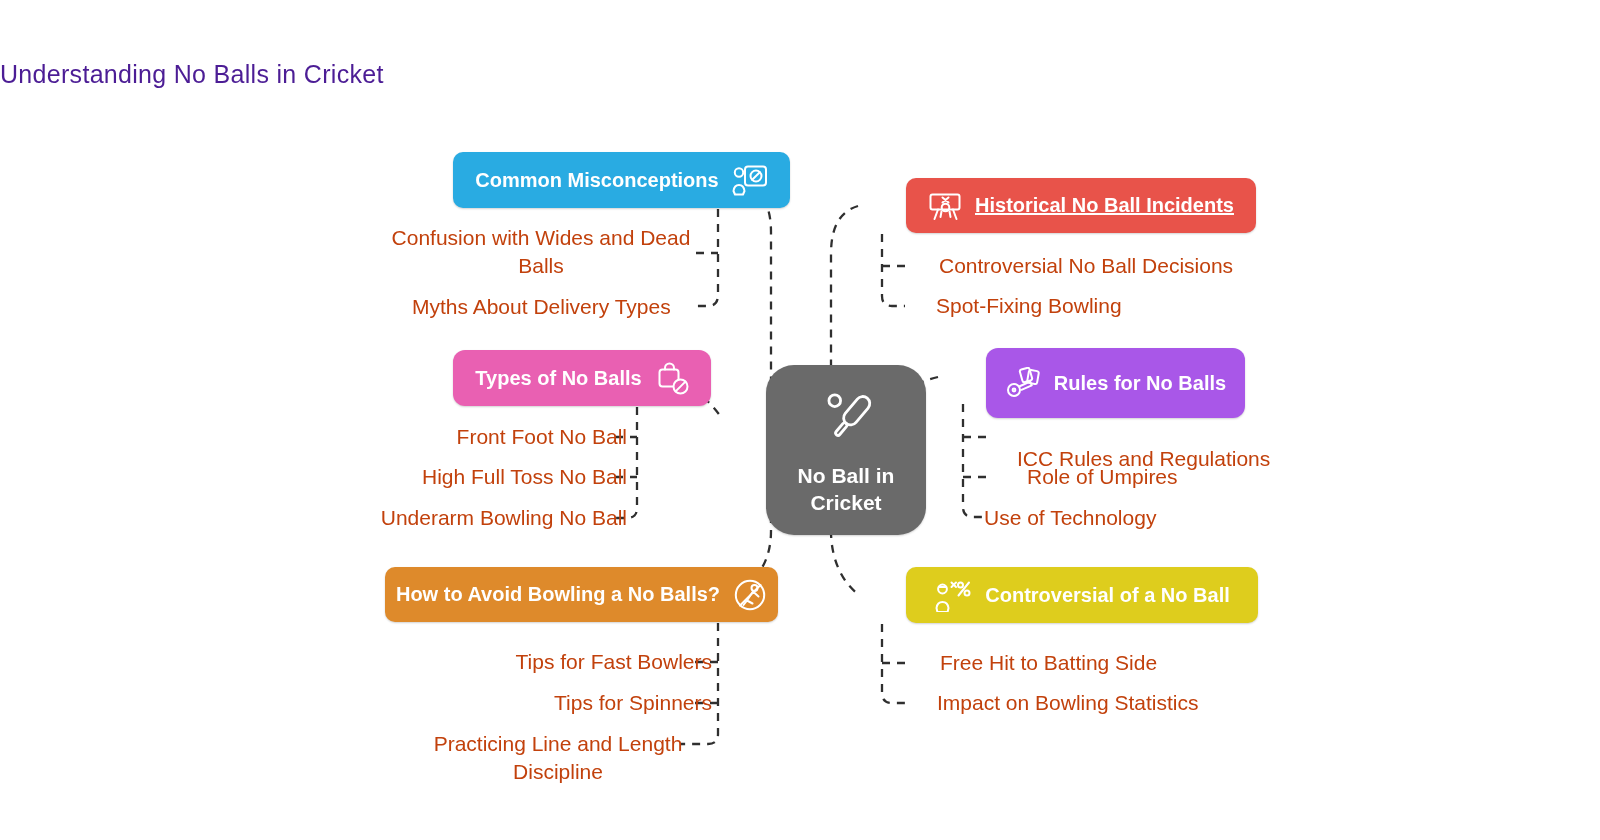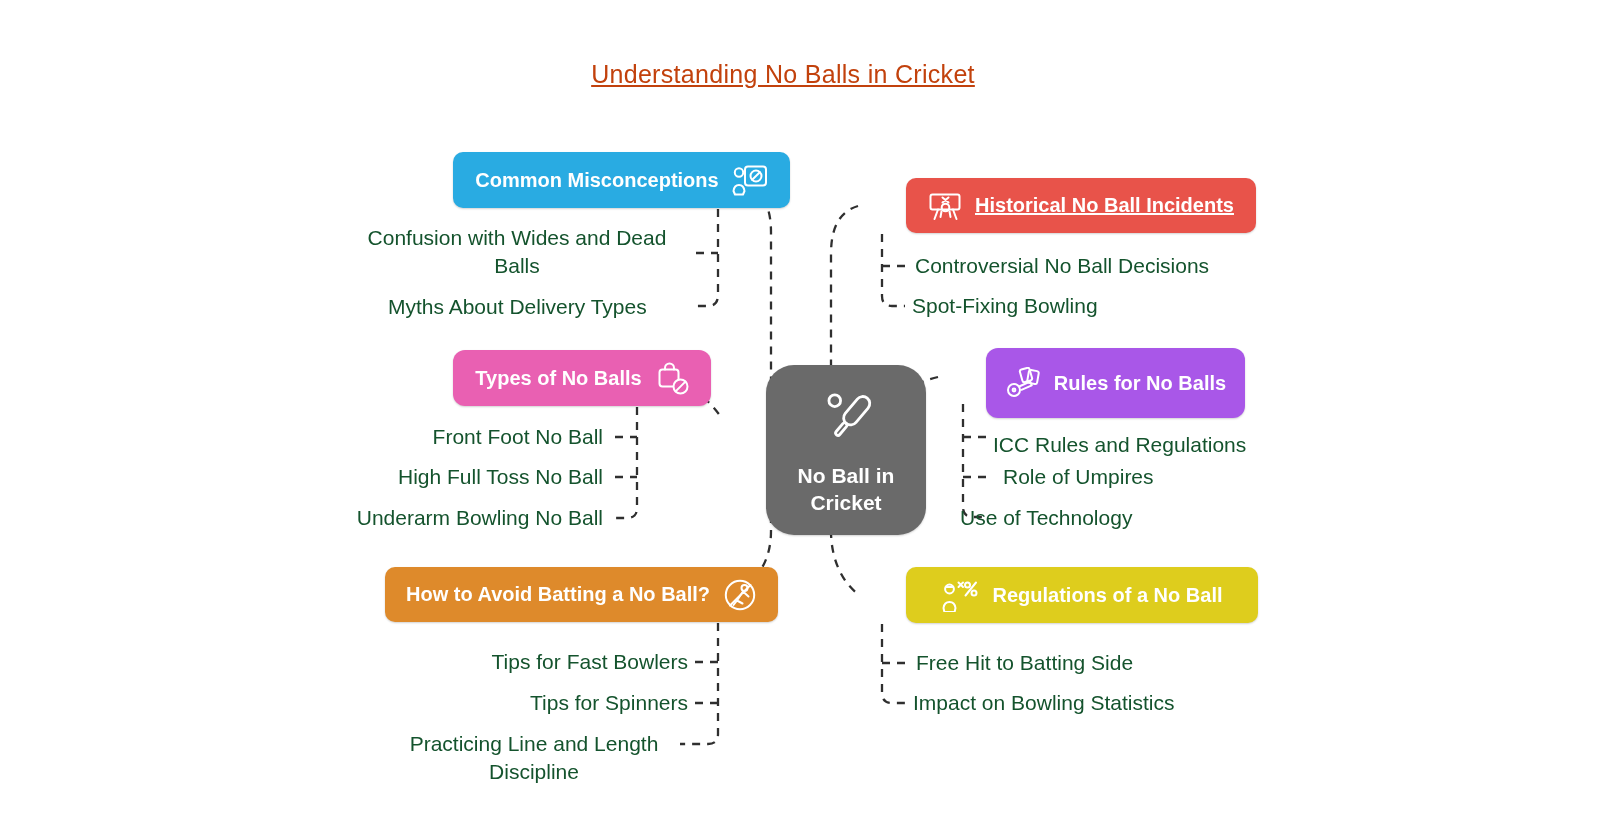--- a/index.html
+++ b/index.html
@@ -1,46 +1,46 @@
 <!DOCTYPE html>
 <html><head>
 <meta charset="utf-8">
 <style>
   html,body{margin:0;padding:0;background:#ffffff;}
   #canvas{position:relative;width:1600px;height:840px;background:#ffffff;overflow:hidden;
           font-family:"Liberation Sans",sans-serif;}
-  #title{position:absolute;left:0;top:60px;width:1566px;text-align:center;
-         font-size:25px;color:#c2410c;letter-spacing:.3px;text-decoration:underline;}
+  #title{position:absolute;left:0;top:60px;width:1566px;
+         font-size:25px;color:#4c1d95;letter-spacing:.3px;}
   #connectors{position:absolute;left:0;top:0;z-index:1;}
   .node{position:absolute;z-index:2;display:flex;align-items:center;justify-content:center;
         gap:13px;color:#fff;font-weight:700;font-size:20px;border-radius:10px;
         box-shadow:0 1px 2px rgba(0,0,0,.18);margin-left:48px;}
   .node svg{flex:0 0 auto;display:block;}
   .node svg *{stroke:#fff;stroke-width:2;fill:none;stroke-linecap:round;stroke-linejoin:round;}
   .node svg .mask-fill{fill:var(--nc,transparent);}
   #node-blue  {left:405px;top:152px;width:337px;height:56px;}
   #node-red   {left:858px;top:178px;width:350px;height:55px;border-radius:10px;text-decoration:underline;}
   #node-pink  {left:405px;top:350px;width:258px;height:56px;border-radius:12px;}
   #node-purple{left:938px;top:348px;width:259px;height:70px;border-radius:12px;}
   #node-orange{left:337px;top:567px;width:393px;height:55px;}
   #node-yellow{left:858px;top:567px;width:352px;height:56px;}
   #node-center{left:718px;top:365px;width:160px;height:166px;border-radius:28px;
                flex-direction:column;padding-top:4px;}
   #node-center svg *{stroke-width:3;}
   #node-center .center-label{font-size:21px;line-height:27px;text-align:center;font-weight:700;}
-  .leaf{position:absolute;z-index:2;font-size:21px;line-height:28px;color:#14532d;white-space:nowrap;}
+  .leaf{position:absolute;z-index:2;font-size:21px;line-height:28px;color:#c2410c;white-space:nowrap;margin-left:24px;}
   .leaf.wrap{white-space:normal;}
   #leaf-b1{left:352px;top:224px;width:330px;text-align:center;}
   #leaf-b2{left:388px;top:293px;width:300px;}
   #leaf-r1{left:915px;top:252px;}
   #leaf-r2{left:912px;top:292px;}
   #leaf-p1{left:295px;top:423px;width:308px;text-align:right;}
   #leaf-p2{left:295px;top:463px;width:308px;text-align:right;}
   #leaf-p3{left:295px;top:504px;width:308px;text-align:right;}
-  #leaf-u1{left:993px;top:431px;}
+  #leaf-u1{left:993px;top:445px;}
   #leaf-u2{left:1003px;top:463px;}
   #leaf-u3{left:960px;top:504px;}
   #leaf-o1{left:380px;top:648px;width:308px;text-align:right;}
   #leaf-o2{left:380px;top:689px;width:308px;text-align:right;}
   #leaf-o3{left:390px;top:730px;width:288px;text-align:center;}
   #leaf-y1{left:916px;top:649px;}
   #leaf-y2{left:913px;top:689px;}
 </style>
 </head>
 <body>
@@ -142,21 +142,21 @@
       <circle cx="9" cy="23" r="1.4"></circle>
       <path d="M14.2 19.5 L25 14.5 L26.8 18.3 L16.5 22.8"></path>
     </svg>
     <span>Rules for No Balls</span>
   </div>
   <div class="leaf" id="leaf-u1">ICC Rules and Regulations</div>
   <div class="leaf" id="leaf-u2">Role of Umpires</div>
   <div class="leaf" id="leaf-u3">Use of Technology</div>
 
   <div class="node" id="node-orange" style="background-color: rgb(222, 138, 43); --nc: #DE8A2B;">
-    <span>How to Avoid Batting a No Ball?</span>
+    <span>How to Avoid Bowling a No Balls?</span>
     <svg viewBox="0 0 34 34" width="34" height="34">
       <circle cx="17" cy="17" r="14.2"></circle>
       <circle cx="21.5" cy="10" r="3"></circle>
       <path d="M20 13.5 L14 22.5 M20 13.5 L25.5 18.5 M14 22.5 L10.5 27 M14 22.5 L19.5 25.5"></path>
       <line x1="7" y1="27.5" x2="27.5" y2="7"></line>
     </svg>
   </div>
   <div class="leaf" id="leaf-o1">Tips for Fast Bowlers</div>
   <div class="leaf" id="leaf-o2">Tips for Spinners</div>
   <div class="leaf wrap" id="leaf-o3">Practicing Line and Length Discipline</div>
@@ -164,18 +164,18 @@
   <div class="node" id="node-yellow" style="background-color: rgb(222, 205, 29); --nc: #DECD1D;">
     <svg viewBox="0 0 38 34" width="38" height="34">
       <circle cx="8.5" cy="11" r="4.4"></circle>
       <path d="M4.8 9 L12.2 9"></path>
       <path d="M2.5 30 C3.5 22 13.5 22 14.5 30 L13.6 34 H3.4 Z"></path>
       <path d="M17.5 4.5 L22 9 M22 4.5 L17.5 9"></path>
       <line x1="24.5" y1="17.5" x2="35" y2="4.5"></line>
       <circle cx="26.5" cy="7" r="2.5"></circle>
       <circle cx="33" cy="15" r="2.5"></circle>
     </svg>
-    <span>Regulations of a No Ball</span>
+    <span>Controversial of a No Ball</span>
   </div>
   <div class="leaf" id="leaf-y1">Free Hit to Batting Side</div>
   <div class="leaf" id="leaf-y2">Impact on Bowling Statistics</div>
 
 </div>
 
 </body></html>

